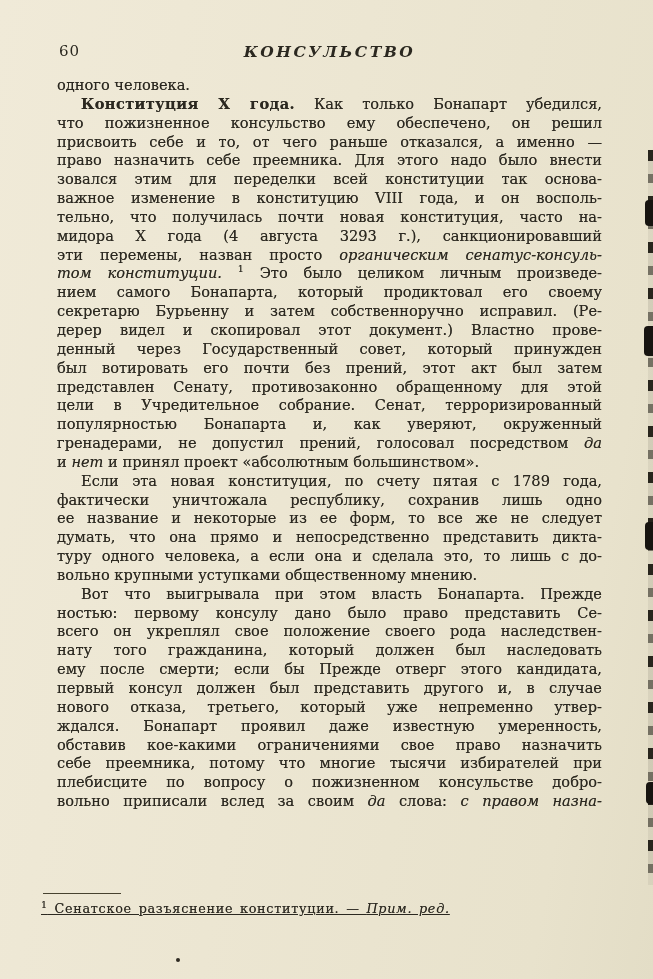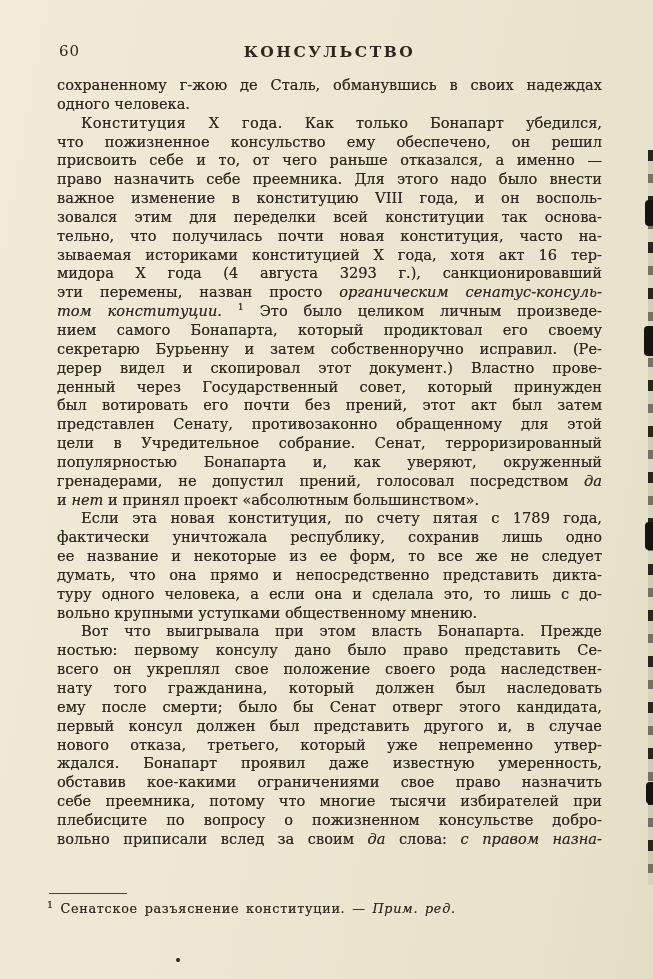--- a/index.html
+++ b/index.html
@@ -8,35 +8,35 @@
     width:653px; height:979px;
     margin:0 auto;
     background: linear-gradient(100deg, #f0ead8 0%, #ece6d2 45%, #e8e2cc 85%, #e3ddc6 100%);
     overflow:hidden;
     font-family:"DejaVu Serif", serif;
     color:#2b2820;
   }
   .header { position:absolute; top:42px; left:57px; width:545px; height:22px; }
   .pagenum { position:absolute; left:2px; top:0; font-size:15px; letter-spacing:1px; }
   .running-title {
-    text-align:center; font-weight:bold;
+    text-align:center; font-style:italic; font-weight:bold;
     letter-spacing:2.5px; font-size:15.5px;
   }
   .text-block {
     position:absolute; top:76px; left:57px; width:545px;
     font-size:14.6px; line-height:18.85px;
     text-shadow:0 0 0.3px rgba(43,40,32,.65);
   }
   .line { text-align:justify; text-align-last:justify; }
   .line.last { text-align-last:left; }
   .line.indent { text-indent:24px; }
-  .b { font-weight:normal; letter-spacing:0.4px; }
+  .b { font-weight:bold; letter-spacing:0.4px; }
   .i { font-style:italic; }
   sup { font-size:9.5px; line-height:0; vertical-align:super; }
-  .footnote { position:absolute; left:47px; top:893px; width:545px; }
+  .footnote { position:absolute; left:41px; top:893px; width:545px;text-decoration:underline; }
   .footnote-rule { width:78px; border-top:1.2px solid #47422f; margin:0 0 7px 2px; }
   .footnote-text {
     font-size:12.8px; letter-spacing:0.7px; word-spacing:2px;
     text-shadow:0 0 0.3px rgba(43,40,32,.6);
   }
   
   .edge-marks {
     position:absolute; right:0; top:150px; width:5px; height:735px;
     background: repeating-linear-gradient(to bottom,
       rgba(24,21,14,.92) 0px 11px,
@@ -56,32 +56,30 @@
 
 <div class="page">
 
   <div class="header">
     <span class="pagenum">60</span>
     <div class="running-title">КОНСУЛЬСТВО</div>
   </div>
 
   <div class="text-block">
       <div class="para">
-        <div class="line"><span>сохраненному г-жою де Сталь, обманувшись в своих надеждах</span></div>
         <div class="line last"><span>одного человека.</span></div>
       </div>
       <div class="para">
         <div class="line indent"><span class="b">Конституция X года.</span><span> Как только Бонапарт убедился,</span></div>
         <div class="line"><span>что пожизненное консульство ему обеспечено, он решил</span></div>
         <div class="line"><span>присвоить себе и то, от чего раньше отказался, а именно —</span></div>
         <div class="line"><span>право назначить себе преемника. Для этого надо было внести</span></div>
+        <div class="line"><span>зовался этим для переделки всей конституции так основа-</span></div>
         <div class="line"><span>важное изменение в конституцию VIII года, и он восполь-</span></div>
-        <div class="line"><span>зовался этим для переделки всей конституции так основа-</span></div>
         <div class="line"><span>тельно, что получилась почти новая конституция, часто на-</span></div>
-        <div class="line"><span>зываемая историками конституцией X года, хотя акт 16 тер-</span></div>
         <div class="line"><span>мидора X года (4 августа 3293 г.), санкционировавший</span></div>
         <div class="line"><span>эти перемены, назван просто </span><span class="i">органическим сенатус-консуль-</span></div>
         <div class="line"><span class="i">том конституции.</span><span> </span><sup>1</sup><span> Это было целиком личным произведе-</span></div>
         <div class="line"><span>нием самого Бонапарта, который продиктовал его своему</span></div>
         <div class="line"><span>секретарю Бурьенну и затем собственноручно исправил. (Ре-</span></div>
         <div class="line"><span>дерер видел и скопировал этот документ.) Властно прове-</span></div>
         <div class="line"><span>денный через Государственный совет, который принужден</span></div>
         <div class="line"><span>был вотировать его почти без прений, этот акт был затем</span></div>
         <div class="line"><span>представлен Сенату, противозаконно обращенному для этой</span></div>
         <div class="line"><span>цели в Учредительное собрание. Сенат, терроризированный</span></div>
@@ -95,21 +93,21 @@
         <div class="line"><span>ее название и некоторые из ее форм, то все же не следует</span></div>
         <div class="line"><span>думать, что она прямо и непосредственно представить дикта-</span></div>
         <div class="line"><span>туру одного человека, а если она и сделала это, то лишь с до-</span></div>
         <div class="line last"><span>вольно крупными уступками общественному мнению.</span></div>
       </div>
       <div class="para">
         <div class="line indent"><span>Вот что выигрывала при этом власть Бонапарта. Прежде</span></div>
         <div class="line"><span>ностью: первому консулу дано было право представить Се-</span></div>
         <div class="line"><span>всего он укреплял свое положение своего рода наследствен-</span></div>
         <div class="line"><span>нату того гражданина, который должен был наследовать</span></div>
-        <div class="line"><span>ему после смерти; было бы Сенат отверг этого кандидата,</span></div>
+        <div class="line"><span>ему после смерти; если бы Прежде отверг этого кандидата,</span></div>
         <div class="line"><span>первый консул должен был представить другого и, в случае</span></div>
         <div class="line"><span>нового отказа, третьего, который уже непременно утвер-</span></div>
         <div class="line"><span>ждался. Бонапарт проявил даже известную умеренность,</span></div>
         <div class="line"><span>обставив кое-какими ограничениями свое право назначить</span></div>
         <div class="line"><span>себе преемника, потому что многие тысячи избирателей при</span></div>
         <div class="line"><span>плебисците по вопросу о пожизненном консульстве добро-</span></div>
         <div class="line"><span>вольно приписали вслед за своим </span><span class="i">да</span><span> слова: </span><span class="i">с правом назна-</span></div>
       </div>
     </div>
 

